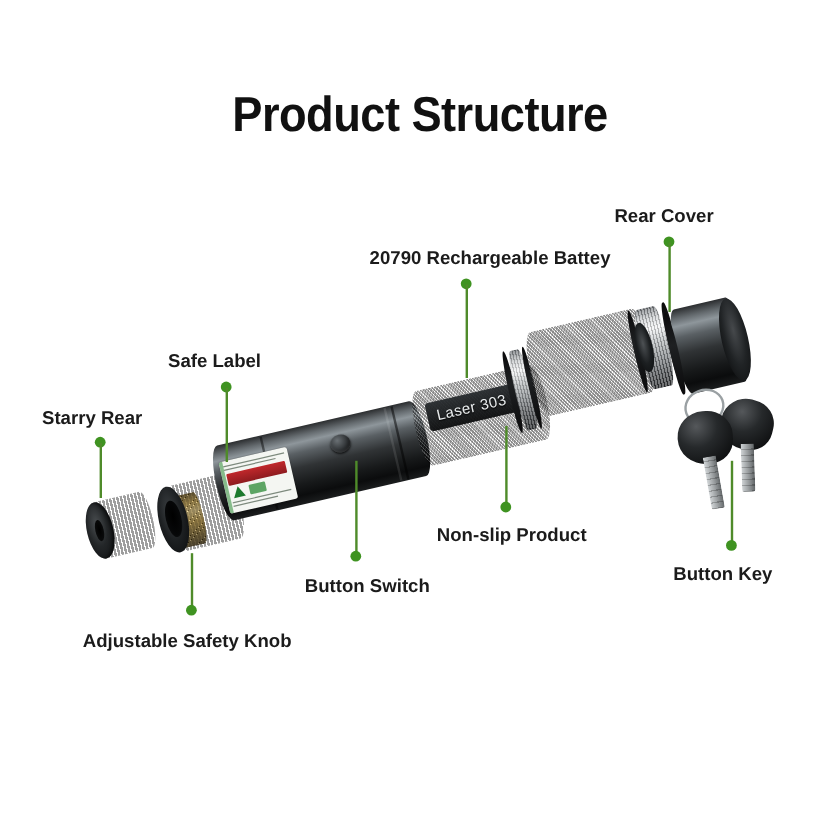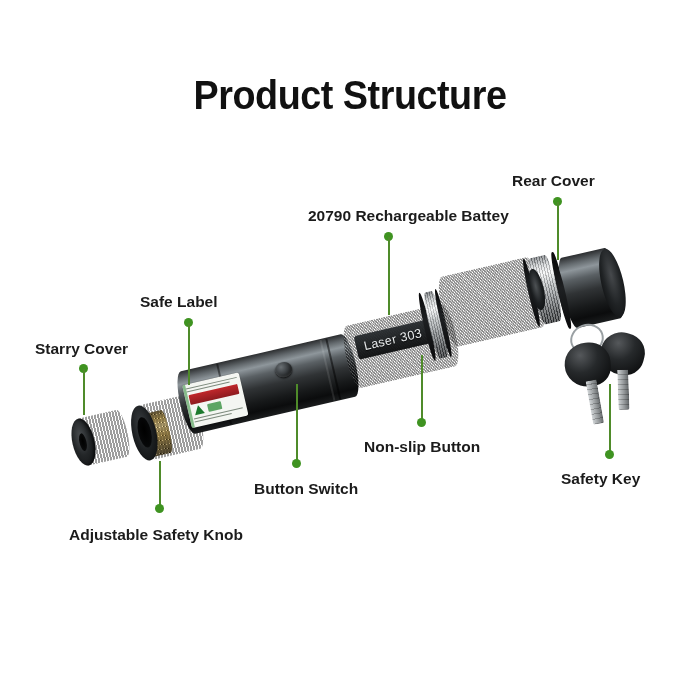--- a/index.html
+++ b/index.html
@@ -319,21 +319,21 @@
         <div class="key-blade" style="left:22px; top:38px; width:11px; height:44px; border-radius:0 0 2px 2px; transform:rotate(-6deg);
                     background-image:repeating-linear-gradient(0deg, rgba(0,0,0,0.22) 0px, rgba(0,0,0,0.22) 1px, transparent 1px, transparent 5px),
                     linear-gradient(to right,#d4d8da,#9ea2a4 50%,#64686a);"></div>
       </div>
     </div>
 
   </div>
 
   <div id="callouts-layer">
 
-    <div class="callout-label" style="left:35px; top:341px;">Starry Cover</div>
+    <div class="callout-label" style="left:35px; top:341px;">Starry Rear</div>
     <div class="leader-dot" style="left:79px; top:364px;"></div>
     <div class="leader" style="left:83px; top:369px; height:46px;"></div>
 
     <div class="callout-label" style="left:140px; top:294px;">Safe Label</div>
     <div class="leader-dot" style="left:184px; top:318px;"></div>
     <div class="leader" style="left:188px; top:323px; height:62px;"></div>
 
     <div class="callout-label" style="left:308px; top:208px;">20790 Rechargeable Battey</div>
     <div class="leader-dot" style="left:384px; top:232px;"></div>
     <div class="leader" style="left:388px; top:237px; height:78px;"></div>
@@ -343,23 +343,23 @@
     <div class="leader" style="left:557px; top:202px; height:58px;"></div>
 
     <div class="callout-label" style="left:69px; top:527px;">Adjustable Safety Knob</div>
     <div class="leader" style="left:159px; top:461px; height:46px;"></div>
     <div class="leader-dot" style="left:155px; top:504px;"></div>
 
     <div class="callout-label" style="left:254px; top:481px;">Button Switch</div>
     <div class="leader" style="left:296px; top:384px; height:78px;"></div>
     <div class="leader-dot" style="left:292px; top:459px;"></div>
 
-    <div class="callout-label" style="left:364px; top:439px;">Non-slip Button</div>
+    <div class="callout-label" style="left:364px; top:439px;">Non-slip Product</div>
     <div class="leader" style="left:421px; top:355px; height:66px;"></div>
     <div class="leader-dot" style="left:417px; top:418px;"></div>
 
-    <div class="callout-label" style="left:561px; top:471px;">Safety Key</div>
+    <div class="callout-label" style="left:561px; top:471px;">Button Key</div>
     <div class="leader" style="left:609px; top:384px; height:69px;"></div>
     <div class="leader-dot" style="left:605px; top:450px;"></div>
 
   </div>
 
 </div>
 
 </body></html>

